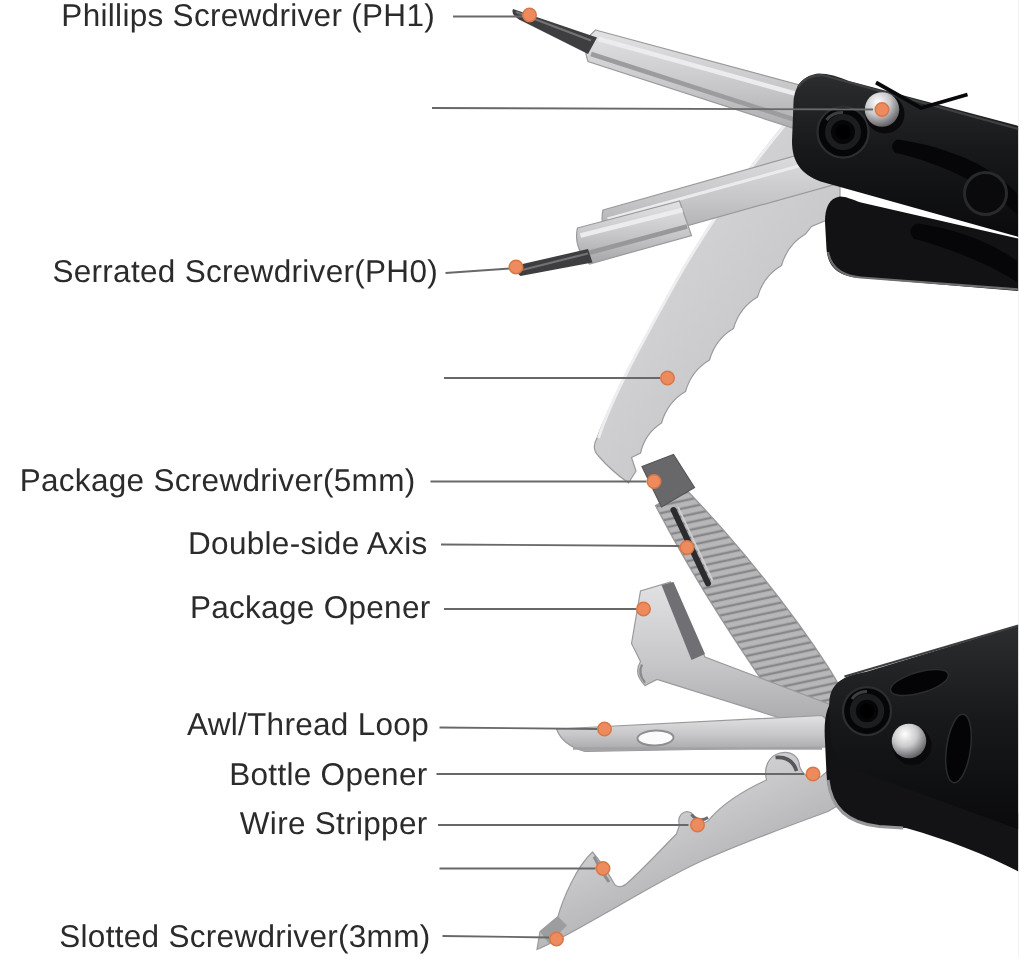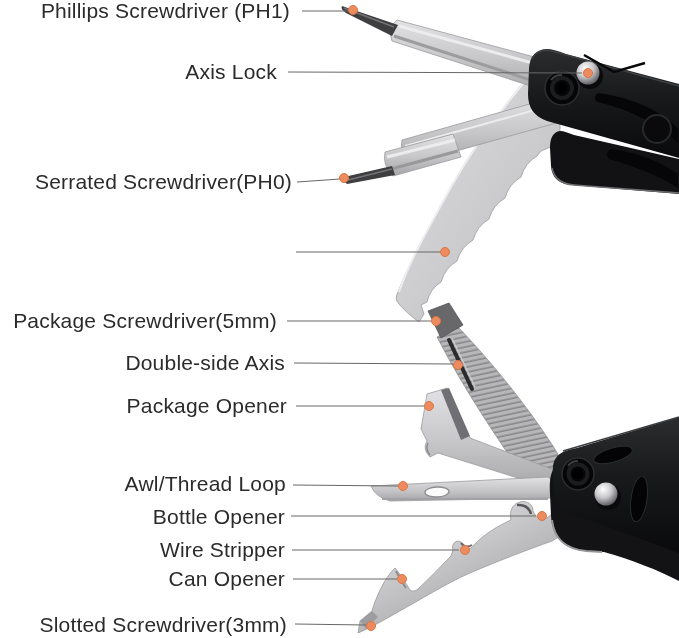--- a/index.html
+++ b/index.html
@@ -195,24 +195,22 @@
     <circle class="dot" cx="429" cy="406" r="4.5"></circle>
     <circle class="dot" cx="403" cy="486" r="4.5"></circle>
     <circle class="dot" cx="542" cy="516" r="4.5"></circle>
     <circle class="dot" cx="465" cy="550" r="4.5"></circle>
     <circle class="dot" cx="402" cy="579" r="4.5"></circle>
     <circle class="dot" cx="371" cy="626" r="4.5"></circle>
   </g>
 </svg>
 
 <div class="label" style="top:0px;right:389px">Phillips Screwdriver (PH1)</div>
-<div class="label" style="top:61px;right:402px">Axis Lock</div>
 <div class="label" style="top:171px;right:387px">Serrated Screwdriver(PH0)</div>
 <div class="label" style="top:310px;right:402px">Package Screwdriver(5mm)</div>
 <div class="label" style="top:352px;right:394px">Double-side Axis</div>
 <div class="label" style="top:395px;right:392px">Package Opener</div>
 <div class="label" style="top:473px;right:393px">Awl/Thread Loop</div>
 <div class="label" style="top:539px;right:394px">Wire Stripper</div>
 <div class="label" style="top:506px;right:394px">Bottle Opener</div>
-<div class="label" style="top:568px;right:394px">Can Opener</div>
 <div class="label" style="top:614px;right:392px">Slotted Screwdriver(3mm)</div>
 
 </div>
 
 </body></html>

